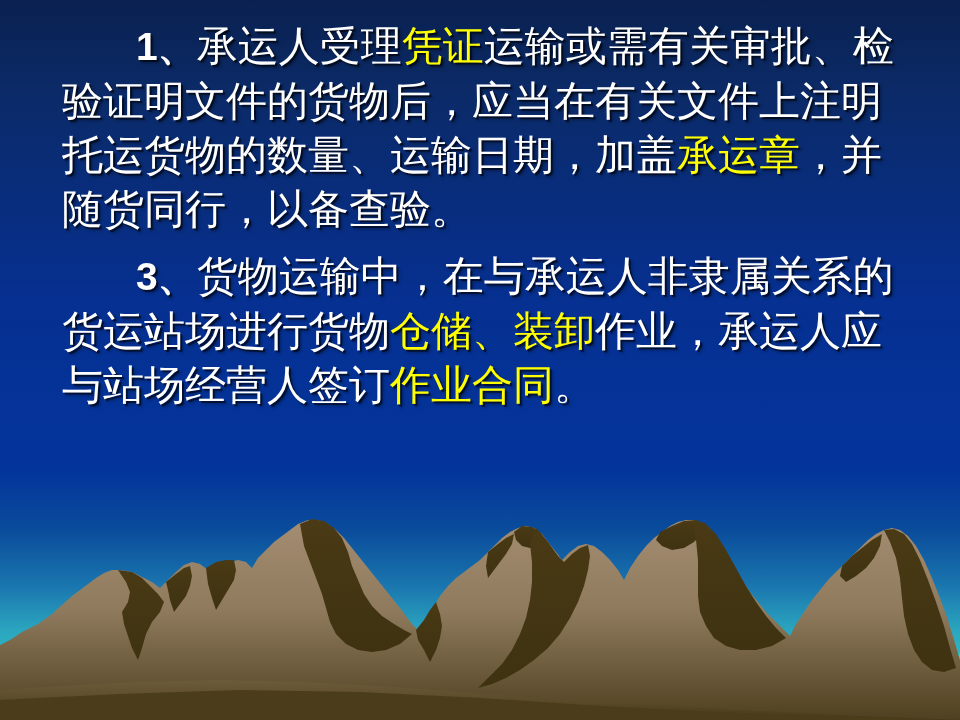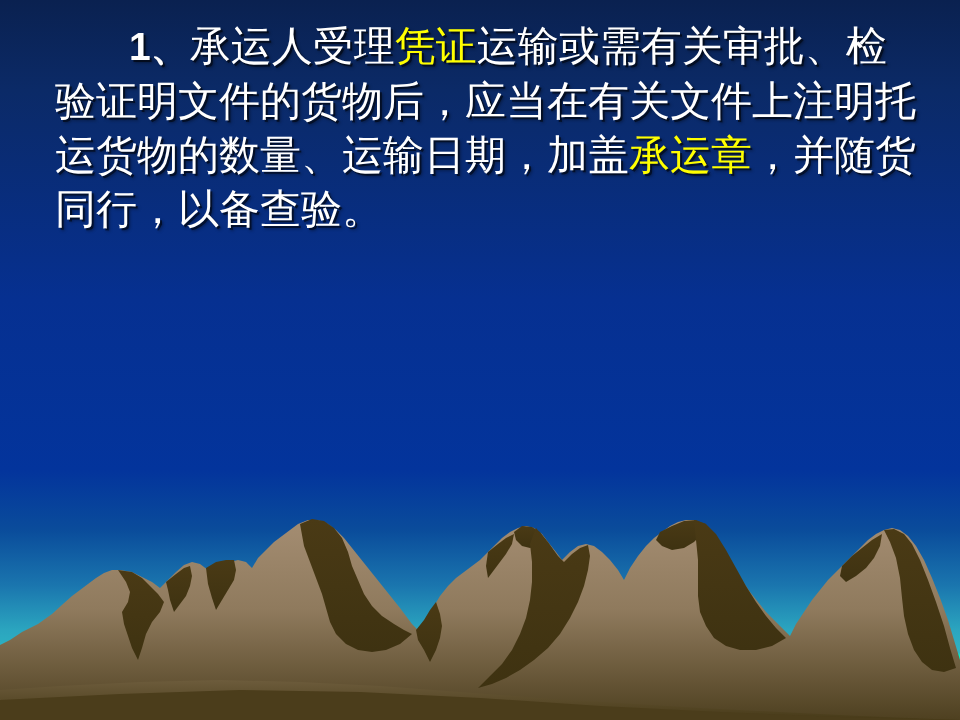--- a/index.html
+++ b/index.html
@@ -43,21 +43,21 @@
   
   #content {
     position: absolute;
     left: 0;
     top: 0;
     width: 960px;
     padding: 0;
     z-index: 5;
   }
   .para {
-    margin: 5px;
+    margin: 12px;
     padding: 0 28px 0 50px;
     font-size: 41px;
     line-height: 54px;
     color: #ffffff;
     text-indent: 74px;
     letter-spacing: 0px;
     text-shadow:
       2px 2px 0 rgba(0,0,0,0.55),
       3px 3px 3px rgba(0,0,0,0.35);
     white-space: normal;
@@ -195,15 +195,18 @@
       L720,712 L840,717 L960,720 L0,720 Z"></path>
   </svg>
 
   <div id="content">
 
     <p class="para" id="para1">
       <span class="num">1、</span><span>承运人受理</span><span class="hl">凭证</span><span>运输或需有关审批、检验证明文件的货物后，应当在有关文件上注明托运货物的数量、运输日期，加盖</span><span class="hl">承运章</span><span>，并随货同行，以备查验。</span>
     </p>
 
 
+    <p class="para" id="para3">
+      <span class="num">3、</span><span>货物运输中，在与承运人非隶属关系的货运站场进行货物</span><span class="hl">仓储、装卸</span><span>作业，承运人应与站场经营人签订</span><span class="hl">作业合同</span><span>。</span>
+    </p>
 
   </div>
 </div>
 
 </body></html>

